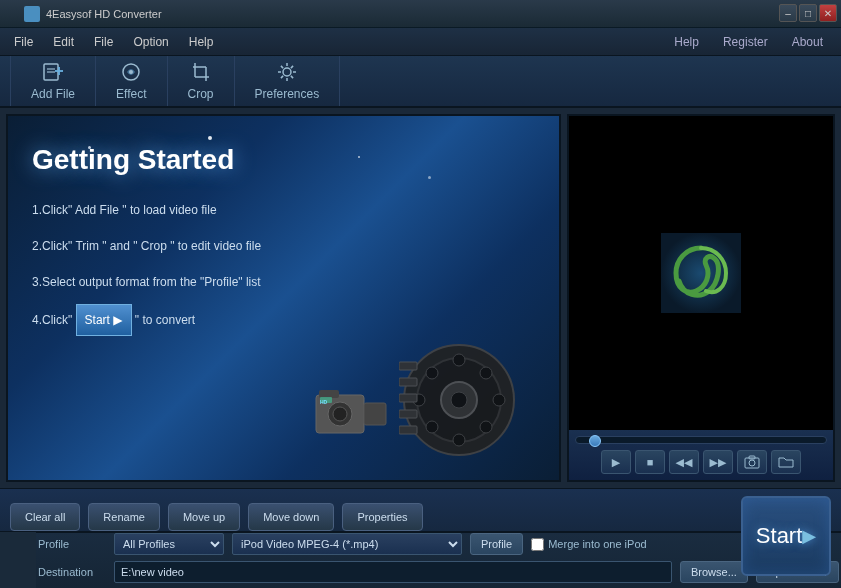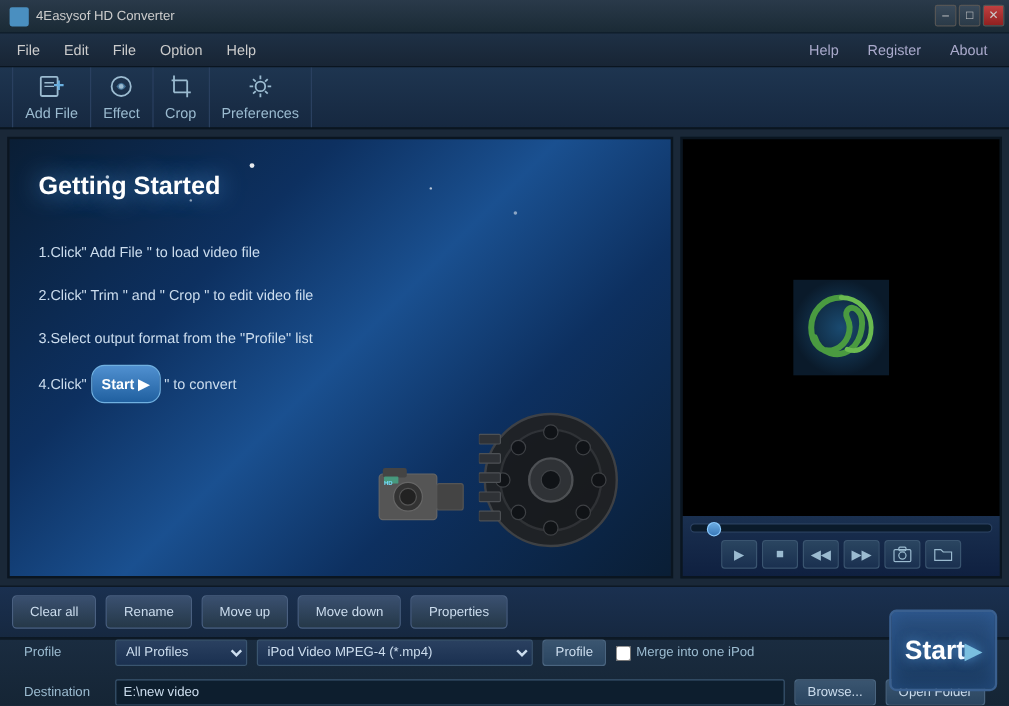--- a/index.html
+++ b/index.html
@@ -13,21 +13,21 @@
       overflow: hidden;
       position: relative;
     }
 
     
     #titlebar {
       background: linear-gradient(to bottom, #2a3a4a, #1a2a35);
       height: 28px;
       display: flex;
       align-items: center;
-      padding: 0 8px;
+      padding: 0 24px;
       border-bottom: 1px solid #0a1a25;
       position: relative;
     }
     #titlebar .app-icon {
       width: 16px; height: 16px;
       background: #4a8fc0;
       border-radius: 2px;
       margin-right: 6px;
       flex-shrink: 0;
     }
@@ -87,21 +87,21 @@
       align-items: center;
       padding: 0 10px;
       gap: 0;
       border-bottom: 2px solid #0a1520;
     }
     .toolbar-btn {
       display: flex;
       flex-direction: column;
       align-items: center;
       justify-content: center;
-      padding: 6px 10px;
+      padding: 6px 20px;
       color: #9bbbd0;
       font-size: 12px;
       cursor: pointer;
       border-right: 1px solid #2a4060;
       height: 100%;
       gap: 4px;
     }
     .toolbar-btn:first-child { border-left: 1px solid #2a4060; }
     .toolbar-icon {
       width: 22px; height: 22px;
@@ -121,42 +121,42 @@
       background: linear-gradient(135deg, #0a1e35 0%, #0d3060 30%, #1a5090 50%, #0d3060 70%, #0a1e35 100%);
       position: relative;
       overflow: hidden;
       border: 2px solid #0a1520;
       margin: 6px;
     }
     #getting-started-title {
       position: absolute;
       top: 28px;
       left: 24px;
-      font-size: 21px;
+      font-size: 28px;
       font-weight: bold;
       color: #fff;
       text-shadow: 0 0 20px rgba(100,180,255,0.8);
     }
     #instructions {
       position: absolute;
       top: 80px;
       left: 24px;
       line-height: 28px;
       color: #cde;
       font-size: 12px;
     }
     .instruction-line { margin-bottom: 8px; }
     .start-inline {
       display: inline-block;
       background: linear-gradient(to bottom, #5090d0, #2060a0);
       border: 1px solid #70b0e0;
-      border-radius: 11px;
+      border-radius: 0;
       padding: 1px 8px;
       color: #fff;
-      font-weight: bold;
+      font-weight: normal;
       font-size: 12px;
       text-align: center;
     }
     
     .film-reel {
       position: absolute;
       right: 40px;
       bottom: 20px;
       width: 120px;
       height: 120px;
@@ -223,21 +223,21 @@
       cursor: pointer;
       color: #9bbbd0;
       font-size: 11px;
     }
 
     
     #action-buttons {
       background: linear-gradient(to bottom, #1a3050, #162840);
       height: 44px;
       display: flex;
-      align-items: center;
+      align-items: flex-end;
       padding: 0 10px;
       gap: 8px;
       border-top: 1px solid #0a1520;
       border-bottom: 1px solid #0a1520;
     }
     .action-btn {
       background: linear-gradient(to bottom, #3a5070, #253848);
       border: 1px solid #4a6080;
       border-radius: 4px;
       color: #cde;
@@ -245,26 +245,27 @@
       font-size: 11px;
       cursor: pointer;
       height: 28px;
       display: flex; align-items: center;
     }
 
     
     #settings-bar {
       background: linear-gradient(to bottom, #1a2c40, #152535);
       height: 56px;
-      padding: 0 20px;
+      padding: 0 2px;
       display: flex;
       flex-direction: column;
-      justify-content: space-between;
+      justify-content: flex-start;
       gap: 6px;
       border-top: 1px solid #0a1520;
+      margin-left: 36px;
     }
     .settings-row {
       display: flex;
       align-items: center;
       gap: 8px;
     }
     .settings-label {
       color: #9bbbd0;
       font-size: 11px;
       width: 68px;
@@ -307,30 +308,30 @@
       font-size: 11px;
     }
     .checkbox-wrap input { cursor: pointer; }
 
     
     #start-button {
       position: absolute;
       right: 10px;
       bottom: 12px;
       width: 90px;
-      height: 68px;
+      height: 80px;
       background: linear-gradient(to bottom, #2a5080, #1a3a60);
       border: 2px solid #3a6090;
       border-radius: 6px;
       display: flex;
       align-items: center;
       justify-content: center;
       cursor: pointer;
       font-size: 22px;
-      font-weight: bold;
+      font-weight: normal;
       color: #fff;
       text-shadow: 0 0 10px rgba(100,180,255,0.6);
       box-shadow: inset 0 0 15px rgba(60,120,200,0.3);
     }
     #start-button .start-arrow {
       display: inline-block;
       color: #7abfe0;
       font-size: 18px;
     }
 

